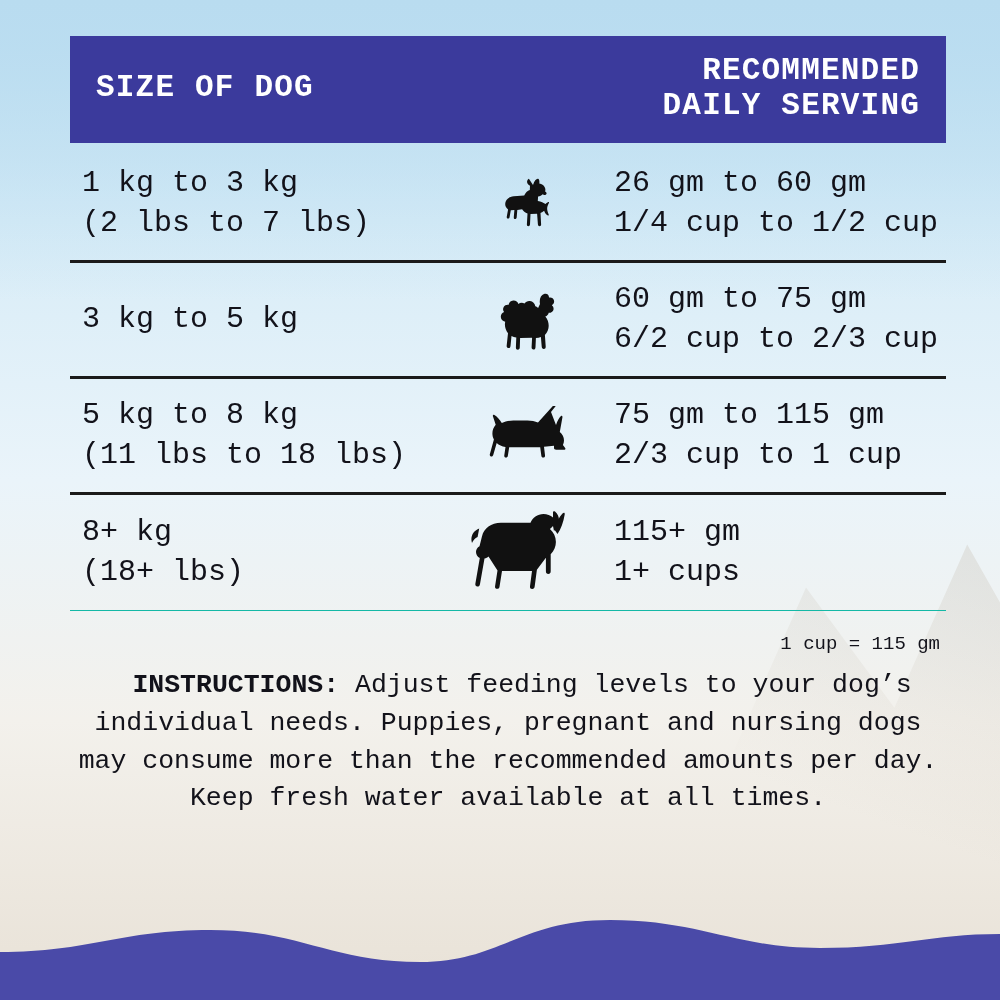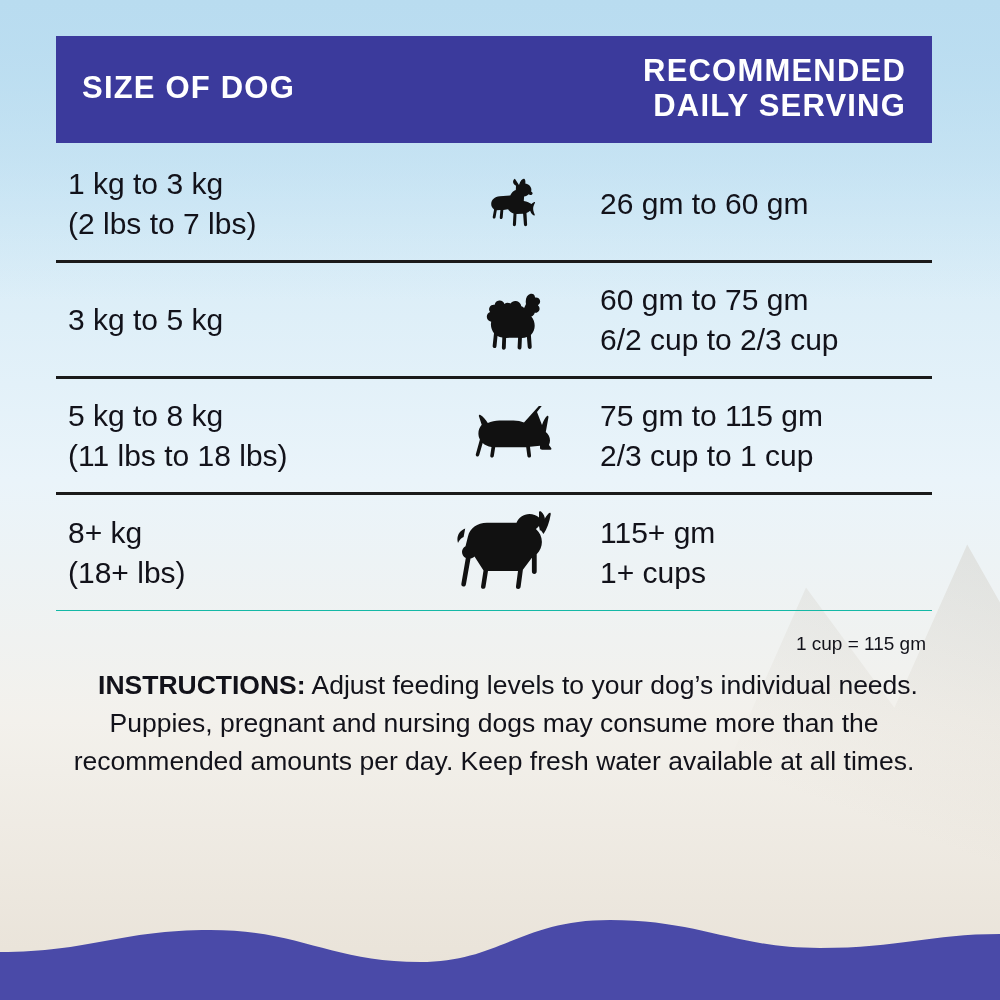--- a/index.html
+++ b/index.html
@@ -27,22 +27,23 @@
     position: absolute; left:0; right:0; top: 0; height: 300px;
     background: linear-gradient(180deg, #b9dcf0 0%, rgba(255,255,255,0) 100%);
   }
   .bottom-wave {
     position: absolute;
     left: 0; right: 0; bottom: 0;
     height: 110px;
   }
   .card {
     position: absolute;
-    left: 56px; top: 36px;
+    left: 70px; top: 36px;
     width: 876px;
+    font-family: Liberation Mono, monospace;
   }
   .header {
     background: #3b3a9c;
     display: flex;
     align-items: stretch;
     padding: 18px 26px 20px 26px;
     min-height: 104px;
   }
   .header .h-left {
     flex: 0 0 490px;
@@ -137,20 +138,21 @@
         <div class="line">1 kg to 3 kg</div>
         <div class="line">(2 lbs to 7 lbs)</div>
       </div>
       <div class="col-icon">
         <svg class="dog" width="70" height="56" viewBox="0 0 70 56">
           <path fill="#111111" d="M44,9 c1.5,-5 4,-7 5.5,-6 c1,0.6 1,3 0.8,4.6 c2.5,0.4 4.4,1.8 5.4,3.6 c0.9,1.6 0.8,3.2 0.3,4.3 c1,0.4 1.6,1.2 1.6,2 c0,0.9 -0.9,1.5 -2,1.5 c-0.9,0 -1.4,-0.3 -1.9,-0.8 c-1.1,1.2 -2.8,2 -4.6,2.2 l-0.3,4.5 c3.2,0.6 6,1.8 7.8,3.2 c0.8,-1.2 2,-2.2 3,-2.2 c0.4,0 0.6,0.3 0.4,0.8 c-0.8,1.6 -1.6,3.4 -1.8,5 c-0.2,2 0.4,4.4 1.4,6.6 c0.4,0.9 0,1.5 -0.7,1.2 c-1.6,-0.7 -3.1,-2.6 -3.8,-4.8 c-0.9,1 -2.2,1.8 -3.6,2.3 l0.6,11.2 c0.1,1.3 -0.5,2 -1.5,2 c-1,0 -1.6,-0.7 -1.7,-2 l-0.8,-10.4 l-6.6,0.2 l-0.5,10.3 c-0.1,1.3 -0.7,1.9 -1.7,1.9 c-1,0 -1.5,-0.7 -1.4,-2 l0.6,-10.6 c-2.4,-0.9 -4.3,-2.4 -5.4,-4.3 l-4.8,0.6 l-0.6,7.3 c-0.1,1.2 -0.7,1.8 -1.6,1.8 c-0.9,0 -1.4,-0.7 -1.3,-1.9 l0.6,-7.1 l-3.6,0.3 l-1.2,6.7 c-0.2,1.2 -0.8,1.7 -1.7,1.6 c-0.9,-0.1 -1.3,-0.8 -1.1,-2 l1.3,-7.2 c-1.8,-1.1 -2.9,-3 -2.9,-5.3 c0,-4.2 3.6,-7.4 8.6,-7.8 l10.4,-0.9 c1.1,-2.6 3.2,-4.6 5.6,-5.5 l0.2,-4.2 c-1.6,-0.6 -2.7,-1.9 -2.9,-3.4 c-0.2,-1.5 0.5,-2.9 1.8,-3.6 z"></path>
         </svg>
       </div>
       <div class="col-serv">
         <div class="line">26 gm to 60 gm</div>
+        <div class="line">1/4  cup to 1/2 cup</div>
       </div>
     </div>
 
     <div class="row">
       <div class="col-size">
         <div class="line">3 kg to 5 kg</div>
       </div>
       <div class="col-icon">
         <svg class="dog" width="96" height="64" viewBox="0 0 96 64">
           <path fill="#111111" d="M64,16 c-1,-5 1,-9 4,-10 c3,-1 5,1 5,3.5 c2.5,-0.5 4.5,0.8 5,3 c0.5,2.2 -0.6,4 -2.2,4.8 c1.6,1.3 2.2,3.2 1.5,5 c-0.7,1.8 -2.6,2.8 -4.6,2.5 c-0.3,1.8 -1.6,3.2 -3.4,3.7 c2.2,2.6 3.4,5.8 3.4,9.2 c0,3.6 -1.4,6.8 -3.8,9.2 l0.8,11.6 c0.1,1.6 -0.6,2.5 -1.9,2.5 c-1.3,0 -2,-0.8 -2.1,-2.4 l-0.8,-9.6 c-1.5,0.6 -3.2,1 -5,1.1 l-0.4,9.2 c-0.1,1.6 -0.8,2.4 -2.1,2.3 c-1.3,-0.1 -1.9,-1 -1.8,-2.6 l0.5,-9.3 l-12,0.2 l-0.3,9.4 c0,1.6 -0.7,2.4 -2,2.4 c-1.3,0 -2,-0.9 -1.9,-2.5 l0.4,-9.6 c-1.8,-0.3 -3.4,-0.8 -4.8,-1.6 l-1,9.9 c-0.2,1.6 -0.9,2.3 -2.2,2.2 c-1.3,-0.1 -1.8,-1.1 -1.6,-2.7 l1.3,-12.2 c-2,-2.4 -3.1,-5.4 -3.1,-8.6 c0,-1 0.1,-2 0.3,-2.9 c-2.6,-0.6 -4.4,-2.6 -4.4,-5 c0,-2 1.3,-3.8 3.3,-4.6 c-1.2,-1.5 -1.4,-3.5 -0.4,-5.2 c1,-1.7 3,-2.5 5,-2.1 c0.2,-2.4 2,-4.2 4.5,-4.4 c2.5,-0.2 4.6,1.3 5.2,3.5 c1.7,-1.4 4.1,-1.6 6.1,-0.4 c1.2,-1.8 3.3,-2.8 5.5,-2.5 c2.8,0.4 4.9,2.5 5.3,5.2 c1.2,0.3 2.2,1 2.8,1.9 z"></path>

